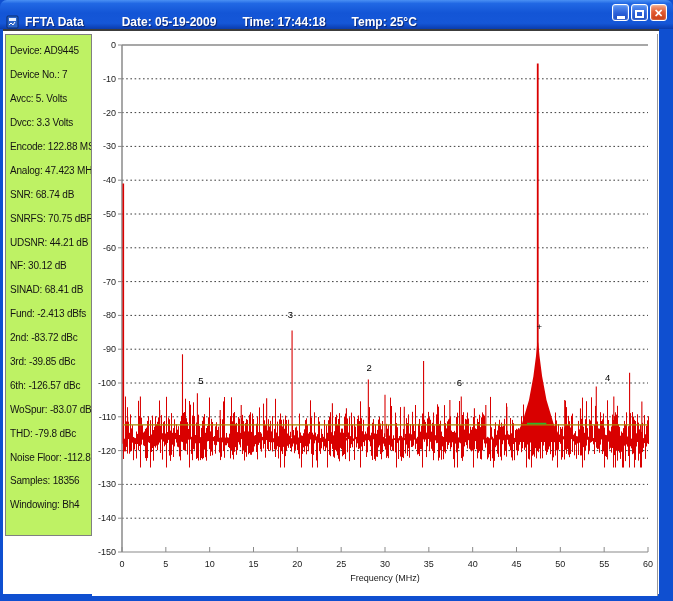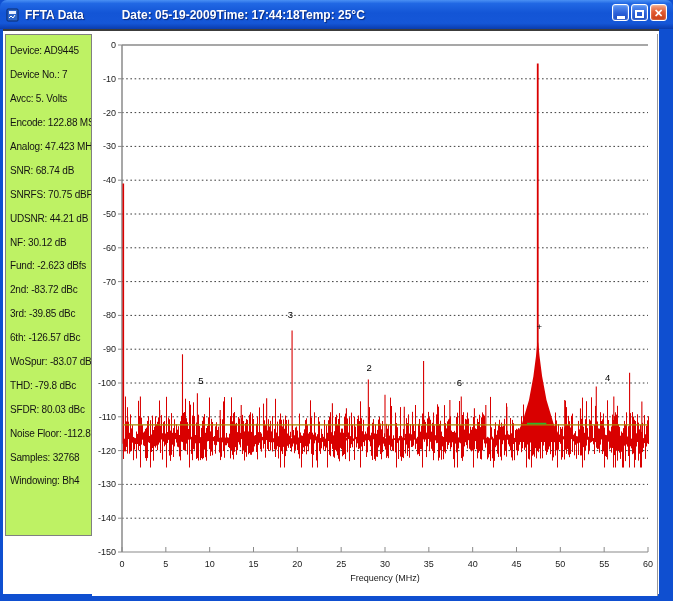--- a/index.html
+++ b/index.html
@@ -6,26 +6,26 @@
   *{box-sizing:border-box;}
   body{font-family:"Liberation Sans", sans-serif;}
   .window{
     position:relative;width:673px;height:601px;overflow:hidden;
     background:#0f4fd0;
   }
   .titlebar{
     position:absolute;left:0;top:0;width:673px;height:29px;
     background:linear-gradient(180deg,#4a90f4 0%,#2168e4 12%,#1355d6 45%,#1557d8 80%,#0a3cae 100%);
     border-radius:7px 7px 0 0;
-    display:flex;align-items:center;color:#fff;
+    display:flex;align-items:flex-end;color:#fff;
   }
   .app-icon{width:14px;height:14px;margin:0 5px 0 6px;flex:0 0 auto;}
   .tb-text{font-size:12px;font-weight:bold;text-shadow:1px 1px 1px rgba(0,0,40,.55);white-space:nowrap;}
   .tb-title{margin-right:38px;}
-  .tb-field{}
+  .tb-field{margin-right:26px;}
   .tb-buttons{position:absolute;right:6px;top:4px;display:flex;gap:2px;}
   .tb-btn{
     width:17px;height:17px;border:1px solid #fff;border-radius:3px;
     background:linear-gradient(180deg,#5a95f5 0%,#2a5fd8 55%,#1b4cc0 100%);
     color:#fff;font-size:10px;line-height:14px;text-align:center;
     box-shadow:inset 0 0 2px rgba(255,255,255,.6);cursor:pointer;padding:0;
   }
   .tb-btn.close{background:linear-gradient(180deg,#f2a988 0%,#e35b32 45%,#c93c12 100%);font-weight:bold;font-size:11px;}
   .tb-btn .min-glyph{display:block;width:8px;height:3px;background:#fff;margin:10px auto 0;}
   .tb-btn .max-glyph{display:block;width:9px;height:8px;border:2px solid #fff;margin:3px auto 0;}
@@ -71,35 +71,36 @@
         </button>
       <button class="tb-btn close" title="Close"><span>✕</span></button>
     </div>
   </div>
 
   <div class="client">
     <div class="sidebar" id="sidebar">
         <div class="sidebar-row">Device: AD9445</div>
         <div class="sidebar-row">Device No.: 7</div>
         <div class="sidebar-row">Avcc: 5. Volts</div>
+        <div class="sidebar-row">Dvcc: 3.3 Volts</div>
         <div class="sidebar-row">Encode: 122.88 MSPS</div>
         <div class="sidebar-row">Analog: 47.423 MHz</div>
         <div class="sidebar-row">SNR: 68.74 dB</div>
         <div class="sidebar-row">SNRFS: 70.75 dBFS</div>
         <div class="sidebar-row">UDSNR: 44.21 dB</div>
         <div class="sidebar-row">NF: 30.12 dB</div>
-        <div class="sidebar-row">Fund: -2.623 dBfs</div>
+        <div class="sidebar-row">SINAD: 68.41 dB</div>
+        <div class="sidebar-row">Fund: -2.413 dBfs</div>
         <div class="sidebar-row">2nd: -83.72 dBc</div>
         <div class="sidebar-row">3rd: -39.85 dBc</div>
         <div class="sidebar-row">6th: -126.57 dBc</div>
         <div class="sidebar-row">WoSpur: -83.07 dBc +</div>
         <div class="sidebar-row">THD: -79.8 dBc</div>
-        <div class="sidebar-row">SFDR: 80.03 dBc</div>
         <div class="sidebar-row">Noise Floor: -112.89 dBFS</div>
-        <div class="sidebar-row">Samples: 32768</div>
+        <div class="sidebar-row">Samples: 18356</div>
         <div class="sidebar-row">Windowing: Bh4</div>
       </div>
     <div class="chart-panel">
       <svg id="fft" width="566" height="562" viewBox="0 0 566 562">
           <g>
             <line x1="30" y1="44.8" x2="556" y2="44.8" stroke="#000" stroke-width="0.9" stroke-dasharray="1.6 2.6" opacity="0.85"></line>
             <line x1="30" y1="78.6" x2="556" y2="78.6" stroke="#000" stroke-width="0.9" stroke-dasharray="1.6 2.6" opacity="0.85"></line>
             <line x1="30" y1="112.4" x2="556" y2="112.4" stroke="#000" stroke-width="0.9" stroke-dasharray="1.6 2.6" opacity="0.85"></line>
             <line x1="30" y1="146.2" x2="556" y2="146.2" stroke="#000" stroke-width="0.9" stroke-dasharray="1.6 2.6" opacity="0.85"></line>
             <line x1="30" y1="180" x2="556" y2="180" stroke="#000" stroke-width="0.9" stroke-dasharray="1.6 2.6" opacity="0.85"></line>

